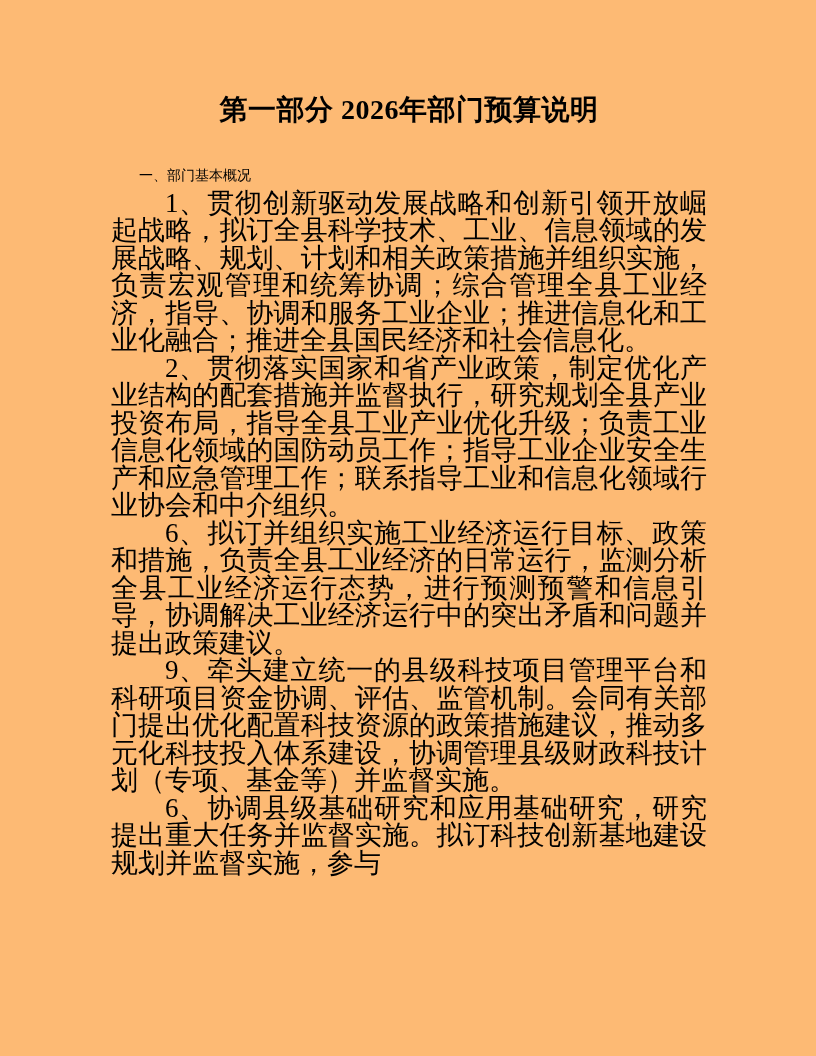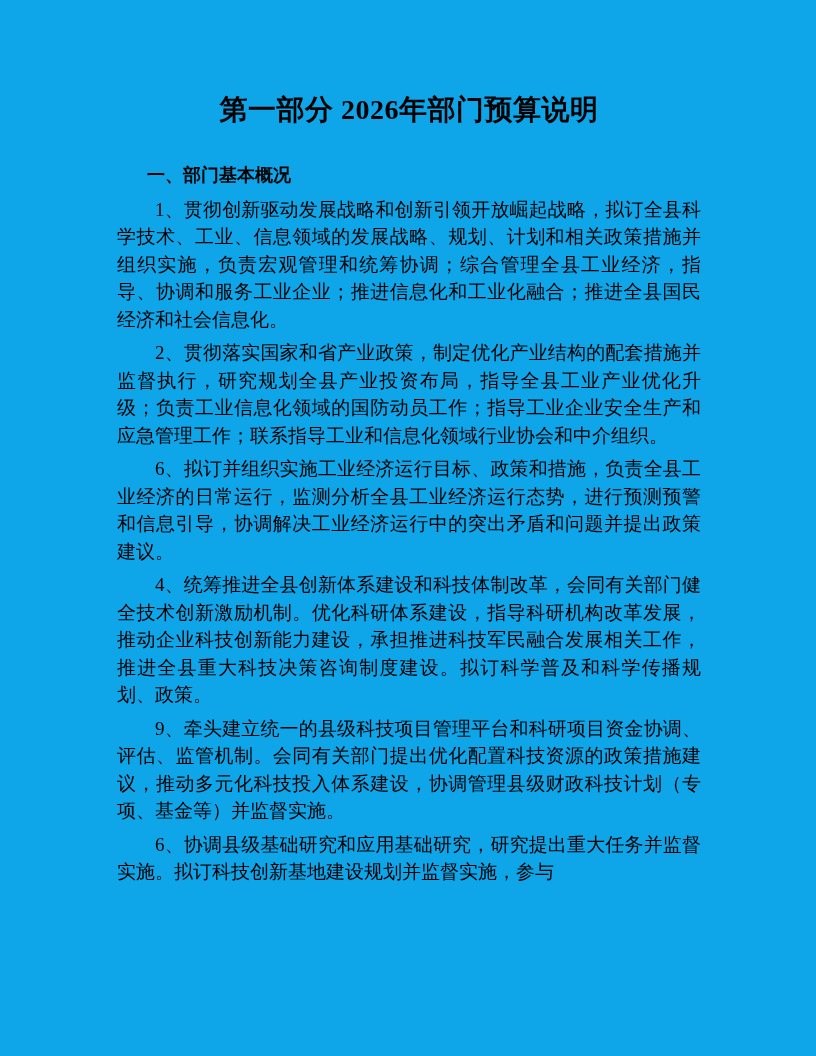--- a/index.html
+++ b/index.html
@@ -11,52 +11,51 @@
     width: 816px;
     height: 1056px;
     overflow: hidden;
     font-family: "Liberation Serif", "DejaVu Serif", serif;
     color: #000000;
   }
   .page {
     box-sizing: border-box;
     width: 816px;
     height: 1056px;
-    background: #0ea5e9;
+    background: #fdba74;
     padding: 90px 109px 40px 111px;
   }
   .doc-title {
     margin: 0 0 32px 0;
     font-size: 28px;
     font-weight: bold;
     line-height: 40px;
     text-align: center;
     letter-spacing: 0.5px;
   }
   .heading {
     margin: 0;
-    font-size: 18px;
-    font-weight: bold;
+    font-size: 14px;
+    font-weight: normal;
     line-height: 27.5px;
     text-indent: 2em;
   }
   .para {
-    margin: 6px;
-    font-size: 19px;
+    margin: 0;
+    font-size: 27px;
     line-height: 27.5px;
     text-indent: 2em;
     text-align: justify;
     text-justify: inter-ideograph;
   }
 </style>
 </head>
 <body>
 
 <div class="page">
   <h1 class="doc-title">第一部分 2026年部门预算说明</h1>
   <h2 class="heading">一、部门基本概况</h2>
   <p class="para">1、贯彻创新驱动发展战略和创新引领开放崛起战略，拟订全县科学技术、工业、信息领域的发展战略、规划、计划和相关政策措施并组织实施，负责宏观管理和统筹协调；综合管理全县工业经济，指导、协调和服务工业企业；推进信息化和工业化融合；推进全县国民经济和社会信息化。</p>
   <p class="para">2、贯彻落实国家和省产业政策，制定优化产业结构的配套措施并监督执行，研究规划全县产业投资布局，指导全县工业产业优化升级；负责工业信息化领域的国防动员工作；指导工业企业安全生产和应急管理工作；联系指导工业和信息化领域行业协会和中介组织。</p>
   <p class="para">6、拟订并组织实施工业经济运行目标、政策和措施，负责全县工业经济的日常运行，监测分析全县工业经济运行态势，进行预测预警和信息引导，协调解决工业经济运行中的突出矛盾和问题并提出政策建议。</p>
-  <p class="para">4、统筹推进全县创新体系建设和科技体制改革，会同有关部门健全技术创新激励机制。优化科研体系建设，指导科研机构改革发展，推动企业科技创新能力建设，承担推进科技军民融合发展相关工作，推进全县重大科技决策咨询制度建设。拟订科学普及和科学传播规划、政策。</p>
   <p class="para">9、牵头建立统一的县级科技项目管理平台和科研项目资金协调、评估、监管机制。会同有关部门提出优化配置科技资源的政策措施建议，推动多元化科技投入体系建设，协调管理县级财政科技计划（专项、基金等）并监督实施。</p>
   <p class="para">6、协调县级基础研究和应用基础研究，研究提出重大任务并监督实施。拟订科技创新基地建设规划并监督实施，参与</p>
 </div>
 
 </body></html>

